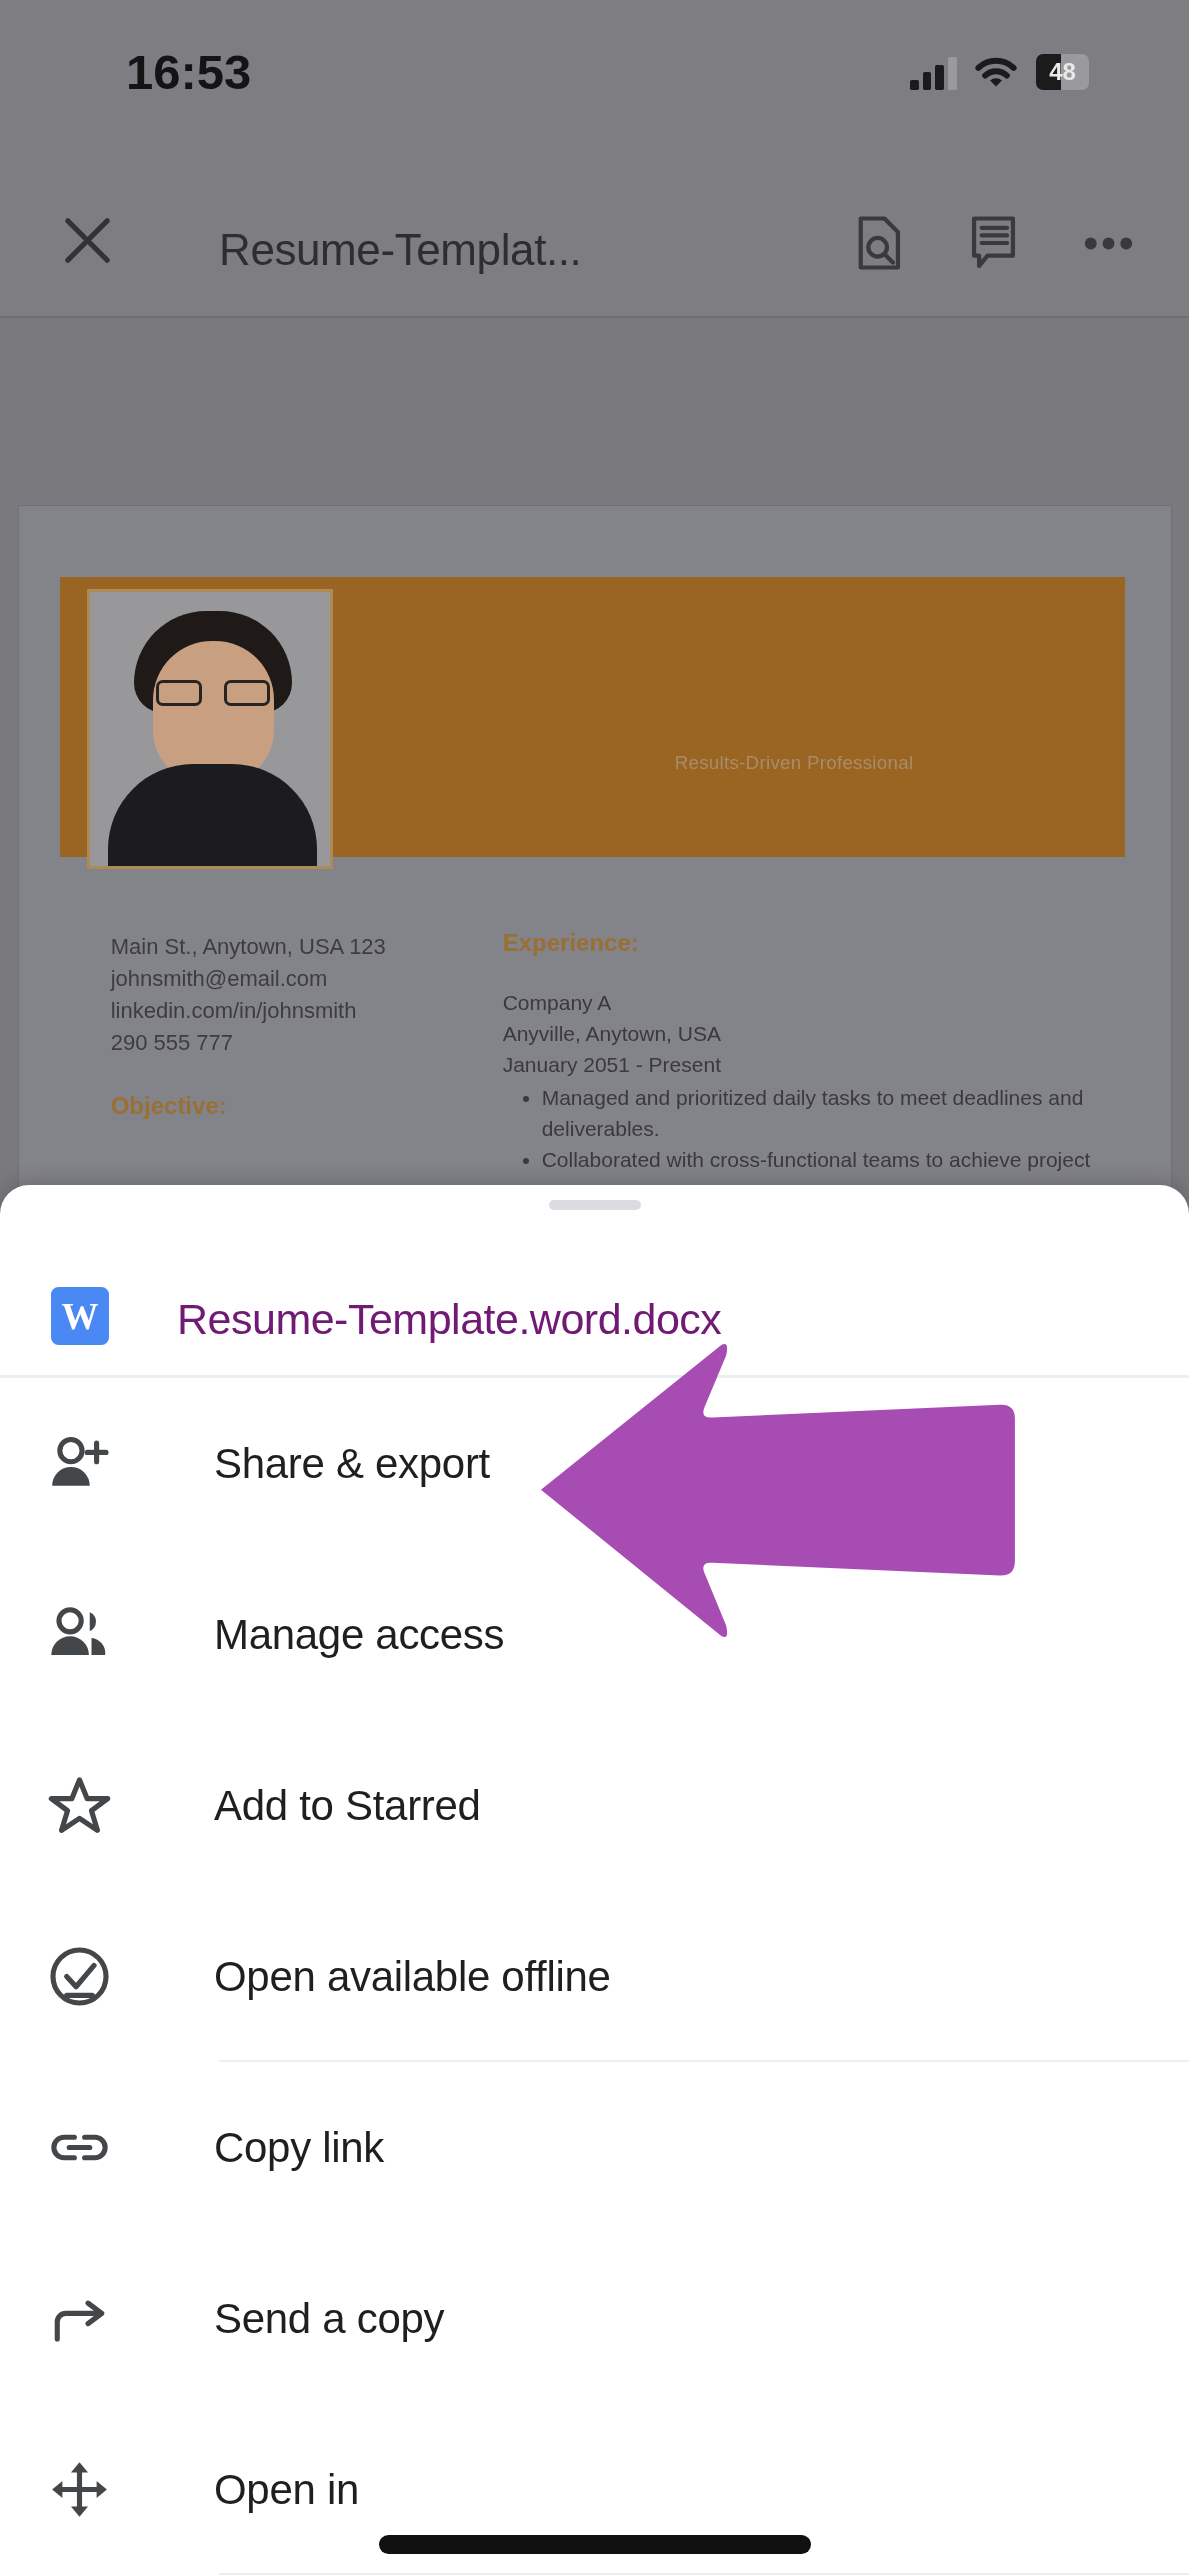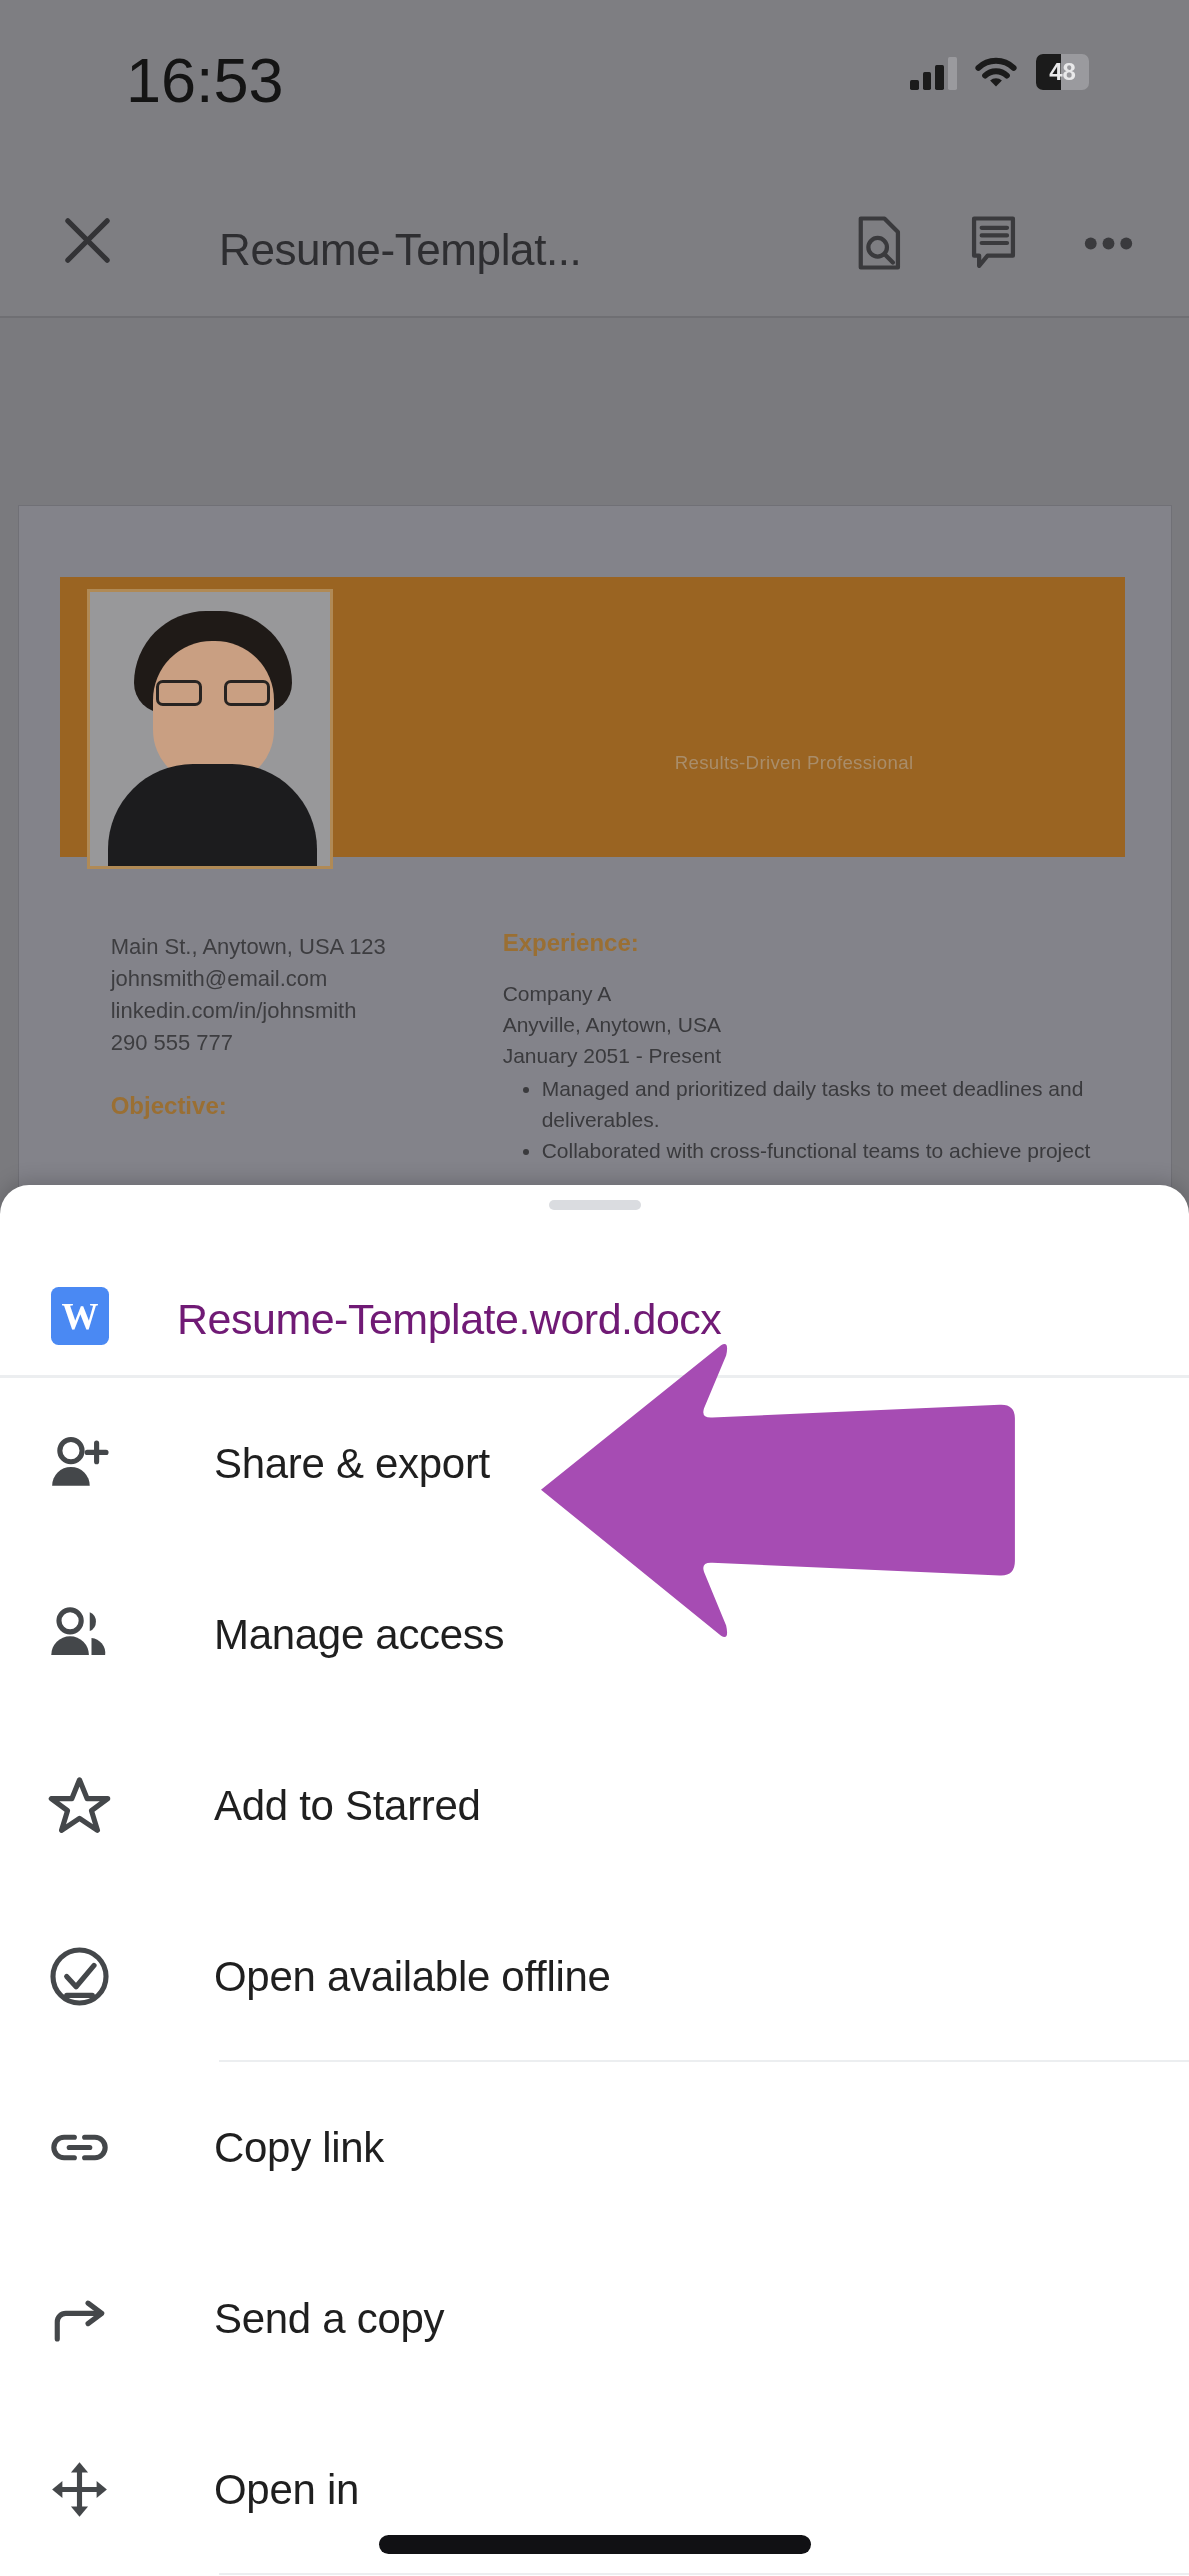--- a/index.html
+++ b/index.html
@@ -12,21 +12,21 @@
 
   
   .backdrop { position:absolute; inset:0; background:#7a7a7e; }
 
   .statusbar {
     position:absolute; left:0; top:0; width:1189px; height:161px;
     background:#7e7e82;
   }
   .sb-time {
     position:absolute; left:126px; top:44px;
-    font-size:63px; font-weight:400; color:#141414; letter-spacing:0px;
+    font-size:49px; font-weight:700; color:#141414; letter-spacing:0px;
   }
   .sb-right { position:absolute; right:100px; top:49px; display:flex; align-items:flex-end; gap:18.7px; height:41px; }
   .signal { display:flex; align-items:flex-end; gap:4.2px; height:34px; }
   .signal i { display:block; width:8.5px; background:#1b1b1b; border-radius:1.7px; }
   .signal i:nth-child(1){ height:10.2px; }
   .signal i:nth-child(2){ height:18px; }
   .signal i:nth-child(3){ height:25.5px; }
   .signal i:nth-child(4){ height:33px; background:#9a9a9e; }
   .wifi { position:relative; width:42px; height:34px; }
   .battery {
@@ -87,21 +87,21 @@
     font-size:18.7px; color:#a98d6a; letter-spacing:0.3px;
   }
 
   .doc-left { position:absolute; left:92px; top:425px; width:365px; }
   .doc-left p { font-size:22px; color:#3d3d40; line-height:32px; }
   .doc-objective {
     position:absolute; left:92px; top:586px;
     font-size:24px; font-weight:700; color:#9a6f33;
   }
   .doc-right { position:absolute; left:484px; top:423px; width:612px; }
-  .doc-sec-title { font-size:24px; font-weight:700; color:#9a6f33; margin-bottom:21px; }
+  .doc-sec-title { font-size:24px; font-weight:700; color:#9a6f33; margin-bottom:30px; }
   .doc-right p { font-size:21px; color:#3a3a3d; line-height:31px; }
   .doc-bullets { margin-top:1.7px; }
   .doc-bullets li { font-size:21px; color:#3a3a3d; line-height:31px; margin-left:39px; }
 
   
   .sheet {
     position:absolute; left:0; bottom:0; width:1189px; height:1391px;
     background:#ffffff; border-radius:29px 29px 0 0;
     box-shadow:0 -3.4px 20.4px rgba(0,0,0,0.18);
   }

